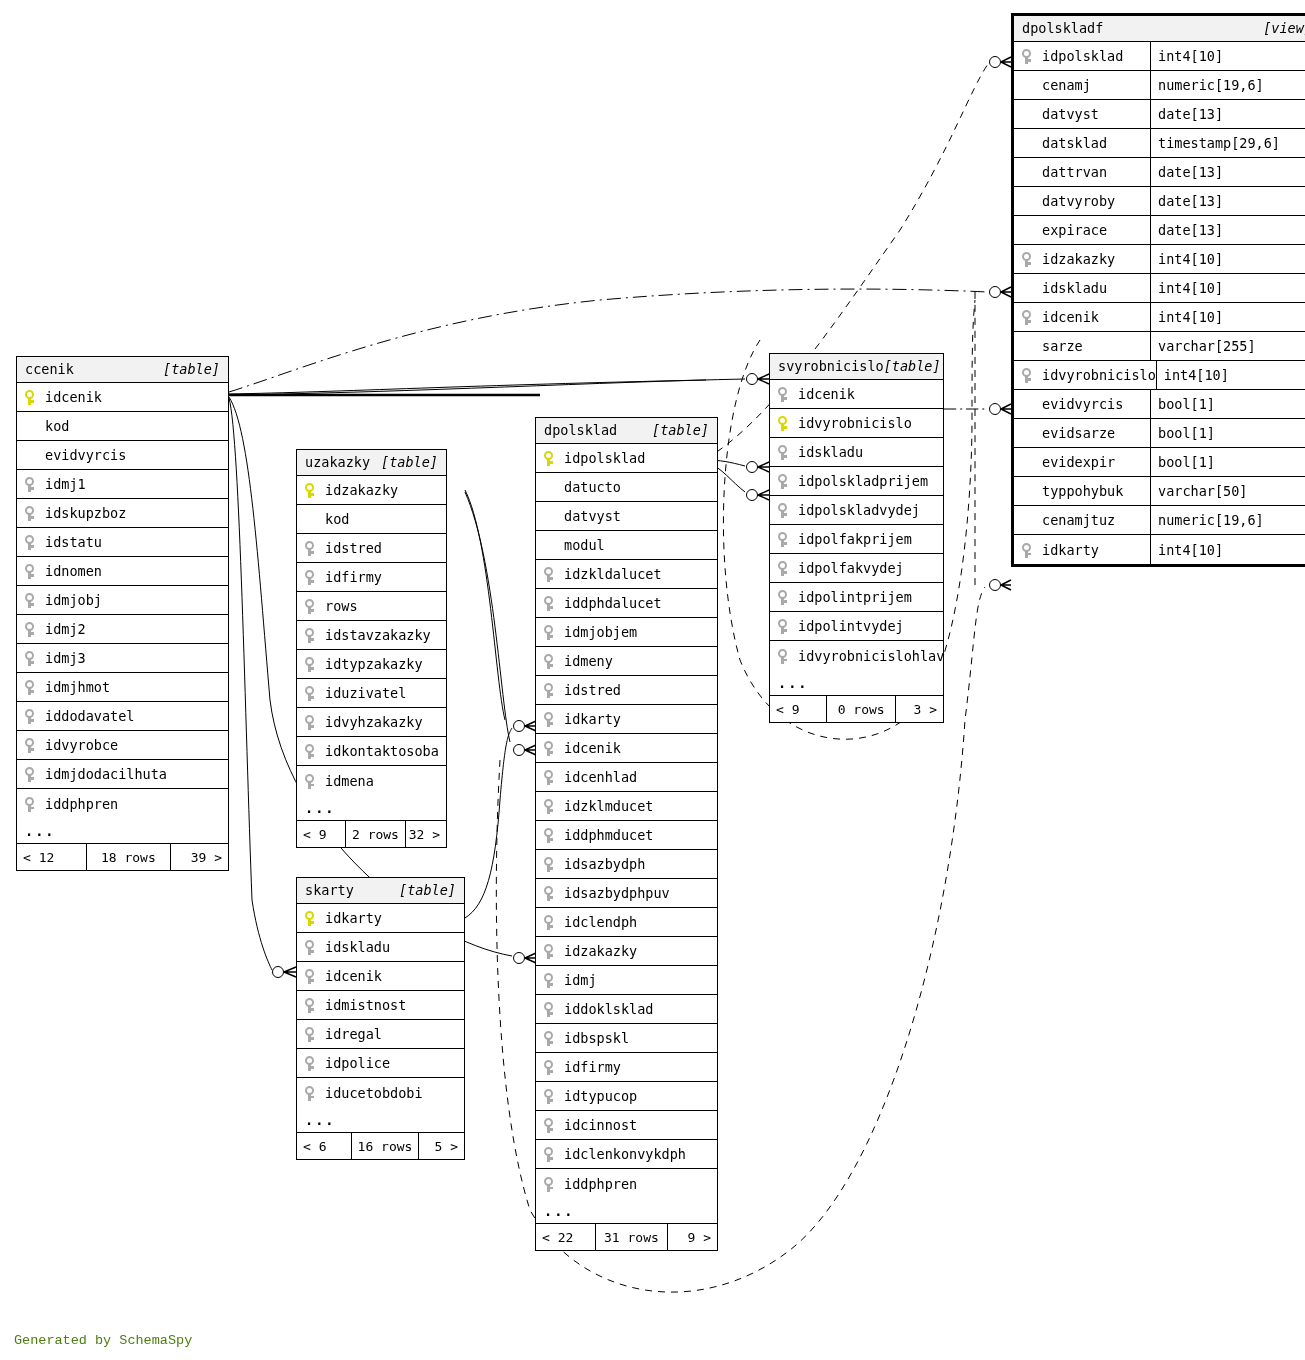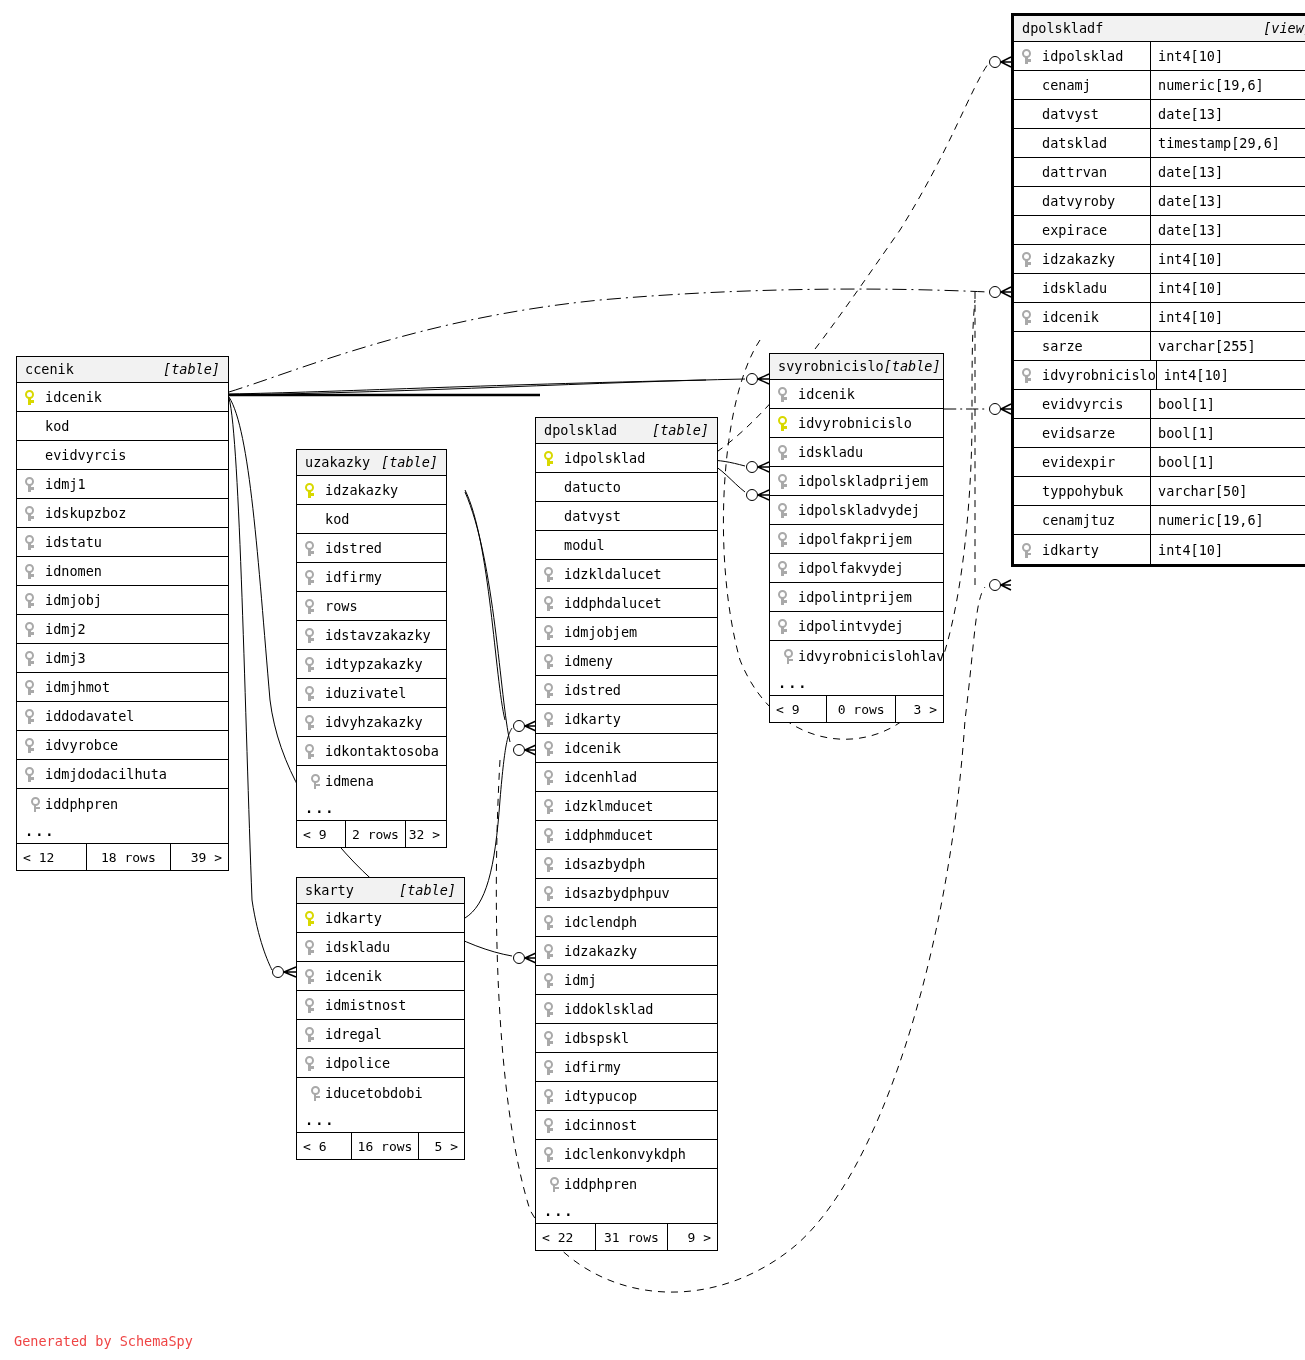--- a/index.html
+++ b/index.html
@@ -19,21 +19,21 @@
     padding:4px 8px 5px 8px;box-sizing:border-box;white-space:nowrap;
   }
   .thead .tname{font-size:13.5px;}
   .thead .tkind{font-size:13.5px;font-style:italic;}
 
   .rowlist{display:block;}
   .row{
     display:flex;align-items:center;border-bottom:1px solid #000;
     height:29px;box-sizing:border-box;white-space:nowrap;overflow:visible;
   }
-  .row:last-child{border-bottom:none;text-align:center;}
+  .row:last-child{border-bottom:none;}
   .colname{display:flex;align-items:center;flex:0 0 auto;padding-left:8px;box-sizing:border-box;}
   .kslot{width:20px;flex:0 0 20px;display:inline-block;}
   .ktxt{display:inline-block;}
 
   
   .key{position:relative;display:inline-block;width:9px;height:15px;vertical-align:middle;}
   .key i{position:absolute;left:0;top:0;width:9px;height:9px;border-radius:50%;border:2.5px solid currentColor;box-sizing:border-box;}
   .key b{position:absolute;left:3px;top:8px;width:2.5px;height:7px;background:currentColor;}
   .key s{position:absolute;left:5.5px;top:10px;width:3.5px;height:2.5px;background:currentColor;}
   .key.pk{color:#d8d800;}
@@ -46,21 +46,21 @@
   .vtype{flex:1 1 auto;padding-left:7px;box-sizing:border-box;}
 
   .ellipsis{display:flex;align-items:center;border-bottom:1px solid #000;height:26px;padding-left:8px;box-sizing:border-box;letter-spacing:2px;font-weight:bold;}
   .footer{display:flex;height:26px;box-sizing:border-box;}
   .footer div{display:flex;align-items:center;justify-content:center;box-sizing:border-box;border-right:1px solid #000;font-size:13px;}
   .footer div:last-child{border-right:none;}
   .f-left{flex:0 0 33%;justify-content:flex-start !important;padding-left:6px;}
   .f-mid{flex:1 1 auto;}
   .f-right{flex:0 0 27%;justify-content:flex-end !important;padding-right:6px;}
 
-  .credit{position:absolute;left:14px;top:1333px;font-size:13.5px;color:#ef4444;}
+  .credit{position:absolute;left:14px;top:1333px;font-size:13.5px;color:#4d7c0f;font-family:Liberation Mono, monospace;}
 
   
   #t-ccenik{left:16px;top:356px;width:213px;}
   #t-uzakazky{left:296px;top:449px;width:151px;}
   #t-skarty{left:296px;top:877px;width:169px;}
   #t-dpolsklad{left:535px;top:417px;width:183px;}
   #t-svyrobnicislo{left:769px;top:337px;width:175px;margin-top:16px;}
   #t-dpolskladf{left:1011px;top:13px;width:312px;}
   #t-dpolskladf .vname{flex:0 0 137px;}
   #t-svyrobnicislo .thead{padding-right:6px;}

